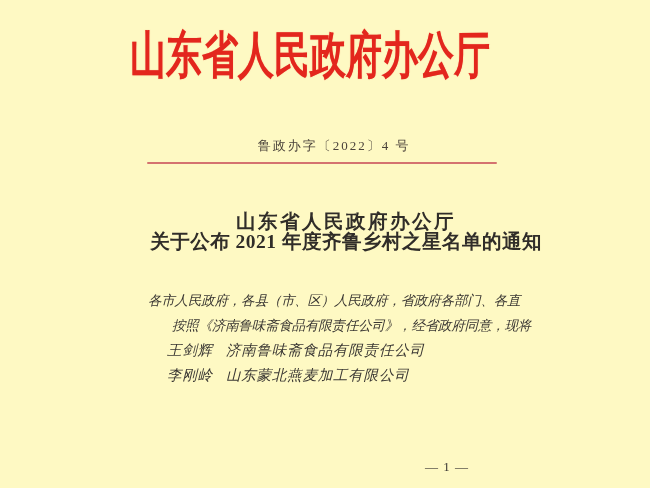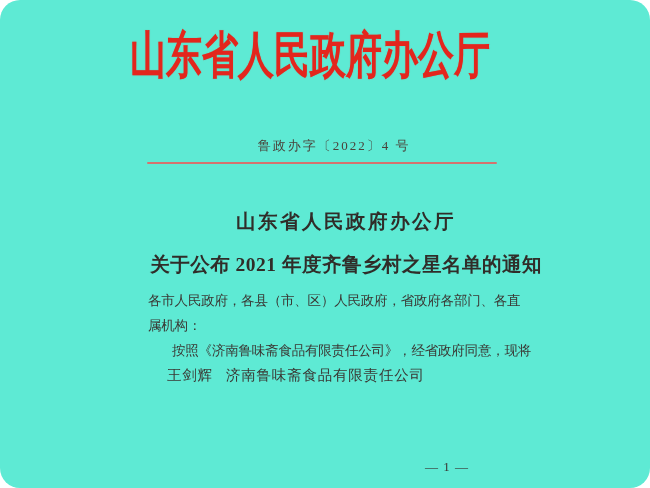--- a/index.html
+++ b/index.html
@@ -4,21 +4,21 @@
 <style>
   * { margin: 0; padding: 0; box-sizing: border-box; }
   html, body { width: 650px; height: 488px; }
   body {
     background: #ffffff;
     font-family: "Liberation Serif", "DejaVu Serif", serif;
     position: relative;
     overflow: hidden;
     color: #3a3733;
   }
-  .doc { position: absolute; inset: 0; background: #5eead4; border-radius: 20px; }
+  .doc { position: absolute; inset: 0; background: #fef9c3; }
 
   .masthead {
     position: absolute; top: 26px; left: -30px; width: 680px;
     text-align: center; white-space: nowrap; line-height: 58px;
   }
   .masthead-text {
     display: inline-block;
     font-size: 50px; font-weight: bold; color: #e3261d;
     transform: scaleX(0.72); transform-origin: 50% 50%;
     text-shadow: 0 0 1px rgba(227, 38, 29, 0.55);
@@ -34,23 +34,23 @@
     position: absolute; top: 162px; left: 147px; width: 350px; height: 2px;
     background: #d4736f; border-radius: 1px;
   }
 
   .title {
     position: absolute; left: 42px; width: 608px; text-align: center;
     font-weight: bold; color: #302d29; font-size: 19.5px;
     line-height: 26px; white-space: nowrap;
   }
   .title.t1 { top: 209px; letter-spacing: 2.5px; }
-  .title.t2 { top: 252px; letter-spacing: 0.5px; }
+  .title.t2 { top: 229px; letter-spacing: 0.5px; }
 
-  .body-block { position: absolute; top: 288px; left: 136px; width: 380px; }
+  .body-block { position: absolute; top: 288px; left: 136px; width: 380px; font-style: italic; }
   .bline {
     height: 25px; line-height: 25px; font-size: 13.5px;
     letter-spacing: -0.2px; white-space: nowrap; color: #3a3733;
   }
   .bline.salute { padding-left: 12px; }
   .bline.indent { padding-left: 36px; }
   .star {
     height: 25px; line-height: 25px; padding-left: 31px;
     font-size: 14.5px; letter-spacing: 0.8px; white-space: nowrap; color: #3a3733;
   }
@@ -74,23 +74,25 @@
   <div class="docnum">鲁政办字〔2022〕4 号</div>
 
   <div class="rule"></div>
 
   <div class="title t1">山东省人民政府办公厅</div>
 
   <div class="title t2">关于公布 2021 年度齐鲁乡村之星名单的通知</div>
 
   <div class="body-block">
     <div class="bline salute">各市人民政府，各县（市、区）人民政府，省政府各部门、各直</div>
-    <div class="bline salute">属机构：</div>
     <div class="bline indent">按照《济南鲁味斋食品有限责任公司》，经省政府同意，现将</div>
 
     <div class="star">
       <span>王剑辉</span><span class="company">济南鲁味斋食品有限责任公司</span>
+    </div>
+    <div class="star">
+      <span>李刚岭</span><span class="company">山东蒙北燕麦加工有限公司</span>
     </div>
   </div>
 
   <div class="pagenum">— 1 —</div>
 
 </div>
 
 </body></html>

